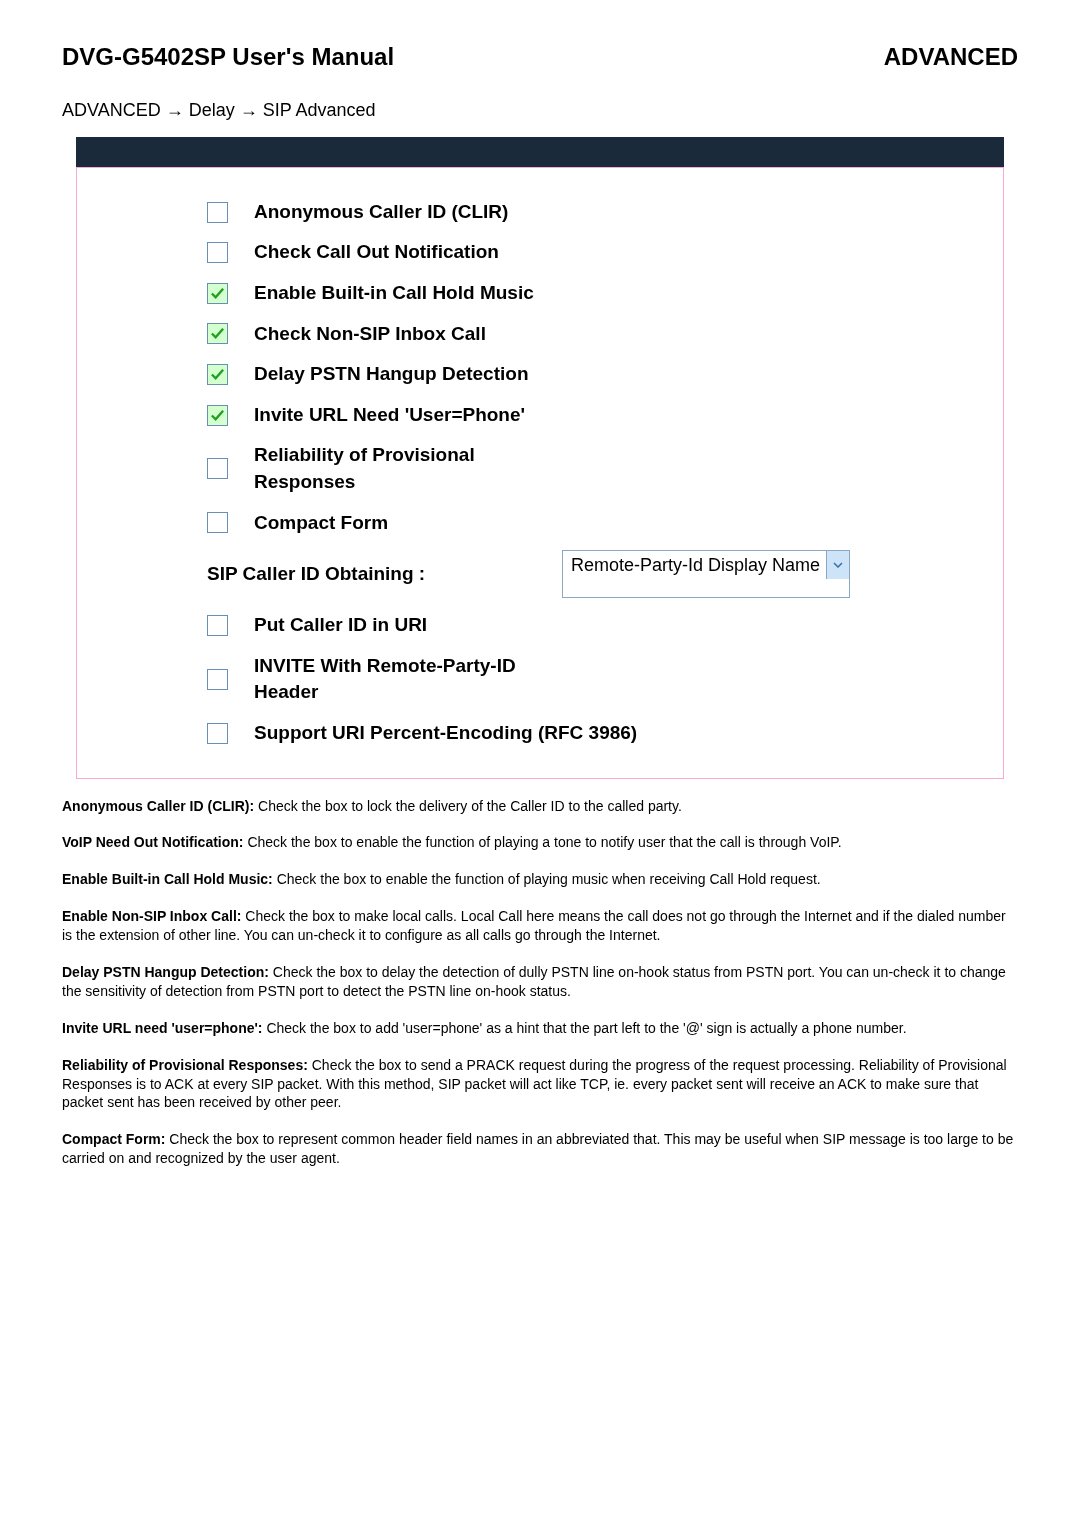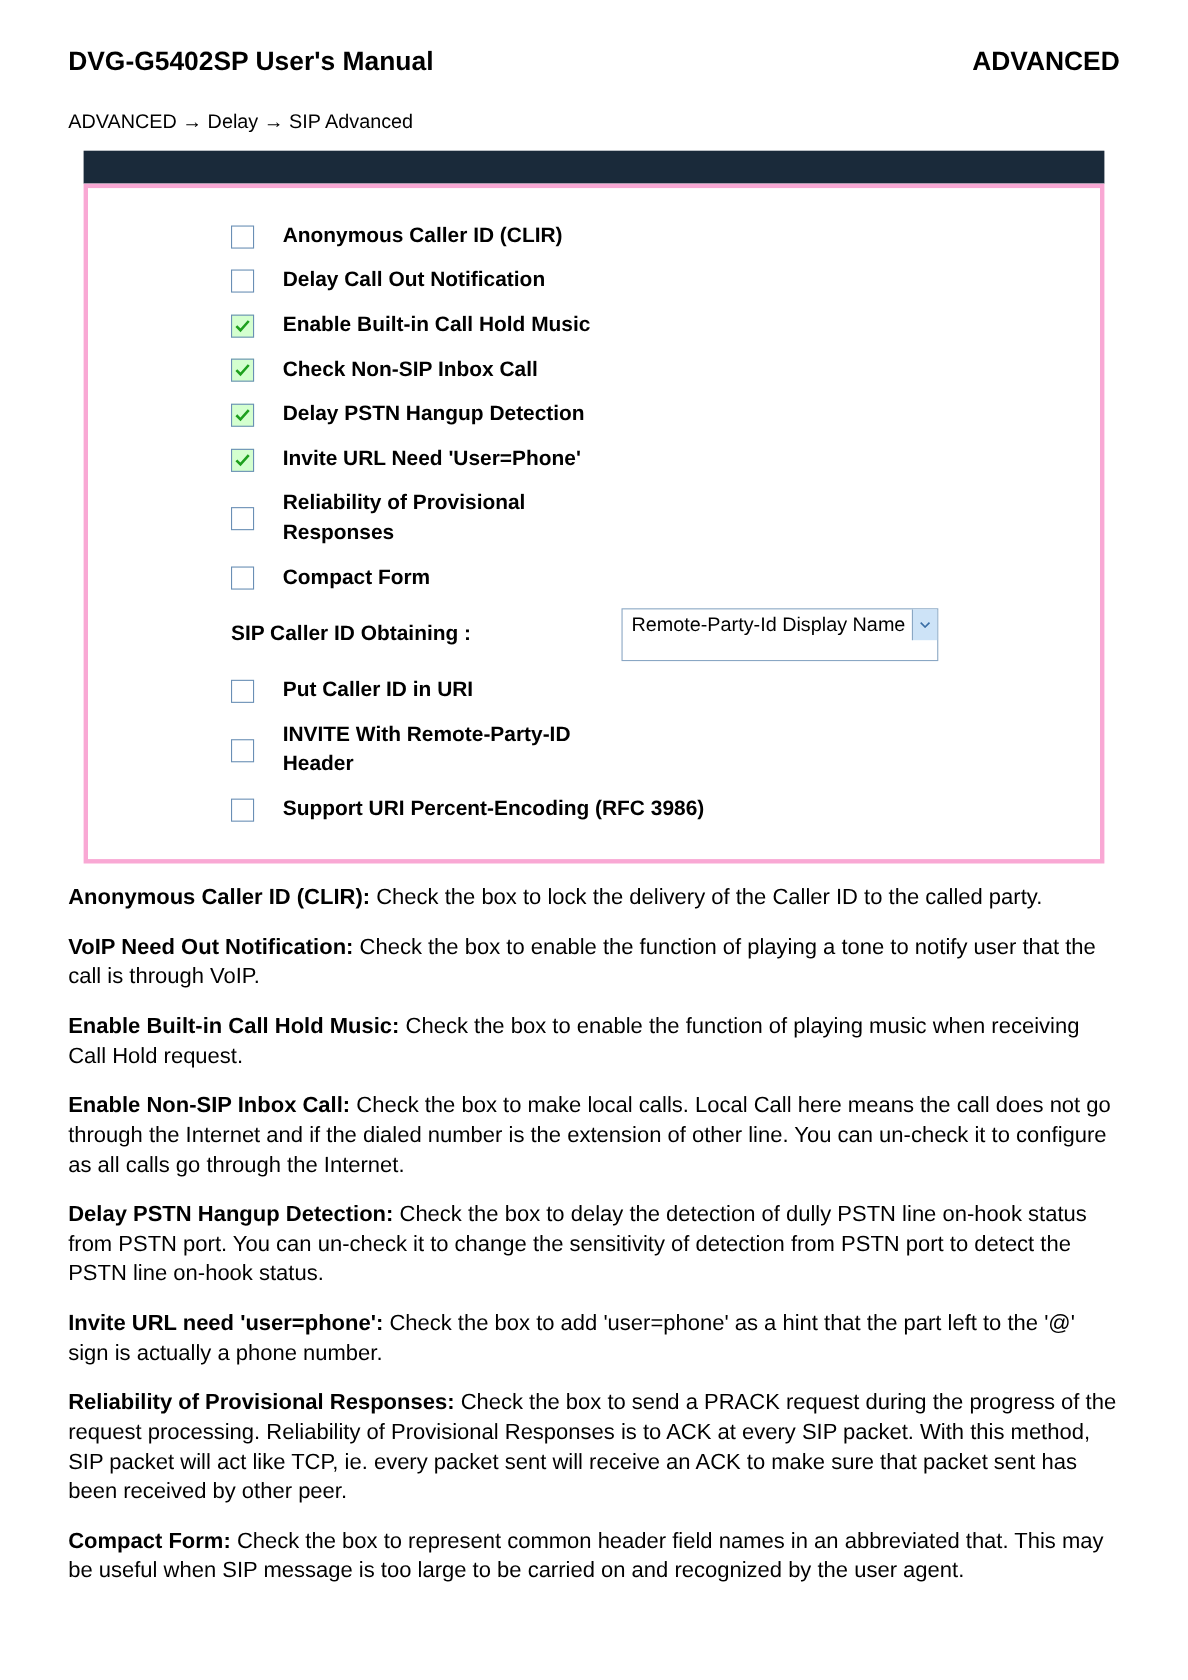--- a/index.html
+++ b/index.html
@@ -1,32 +1,32 @@
 <!DOCTYPE html>
 <html><head>
 <meta charset="utf-8">
 <style>
 body{margin:0;font-family:Arial,sans-serif;background:#fff;color:#000;width:1080px;font-size:18px;line-height:1.4}
 .page{padding:40px 62px 20px 62px}
 .hdr{display:flex;justify-content:space-between;font-weight:bold;font-size:24px;margin-bottom:24px}
 .crumb{font-size:18px;margin-bottom:14px}
 .box-wrap{margin:0 14px}
 .darkband{background:#1a2a3a;height:30px;width:100%}
-.box{border:4px solid #f9a8d4;width:100%;box-sizing:border-box;padding:24px 0 24px 0;background:#fff}
+.box{border:1px solid #f9a8d4;width:100%;box-sizing:border-box;padding:24px 0 24px 0;background:#fff}
 .row{display:flex;align-items:center;padding:7px 0 7px 130px;font-size:19px;font-weight:bold}
 .row .cell-left{display:flex;align-items:center;width:355px;flex-shrink:0}
 .cb{width:19px;height:19px;border:1px solid #6a8fb5;background:#fff;display:inline-flex;align-items:center;justify-content:center;margin-right:26px;flex-shrink:0}
 .cb.checked{background:#d4ffcf}
 .cb.checked svg{display:block}
 .cb svg{display:none}
 .check-graphic{width:15px;height:15px}
 .select{display:inline-flex;align-items:center;border:1px solid #8aa7c4;background:#fff;font-weight:normal;font-size:18px;height:28px;padding:0 0 18px 8px}
 .select .txt{padding-right:6px}
 .select .dd{width:22px;height:28px;background:#cde3f7;display:flex;align-items:center;justify-content:center;border-left:1px solid #8aa7c4}
-.para{margin:18px 0;font-size:20px;line-height:1.35}
+.para{margin:18px 0;font-size:14px;line-height:1.35}
 .para b{font-weight:bold}
 </style>
 </head>
 <body>
 <div class="page">
 <div class="hdr">
       <span>DVG-G5402SP User's Manual</span>
       <span>ADVANCED</span>
     </div>
 <div class="crumb"><span>ADVANCED</span> <span>→</span> <span>Delay</span> <span>→</span> <span>SIP Advanced</span></div>
@@ -35,21 +35,21 @@
 <div class="box">
 <div class="row">
           <div class="cell-left">
             <span class="cb"></span>
             <span>Anonymous Caller ID (CLIR)</span>
           </div>
         </div>
 <div class="row">
           <div class="cell-left">
             <span class="cb"></span>
-            <span>Delay Call Out Notification</span>
+            <span>Check Call Out Notification</span>
           </div>
         </div>
 <div class="row">
           <div class="cell-left">
             <span class="cb checked">
               <svg class="check-graphic" viewBox="0 0 16 16">
                 <polyline points="2,8 6,12 14,3" fill="none" stroke="#1ea01e" stroke-width="2.5"></polyline>
               </svg>
             </span>
             <span>Enable Built-in Call Hold Music</span>

